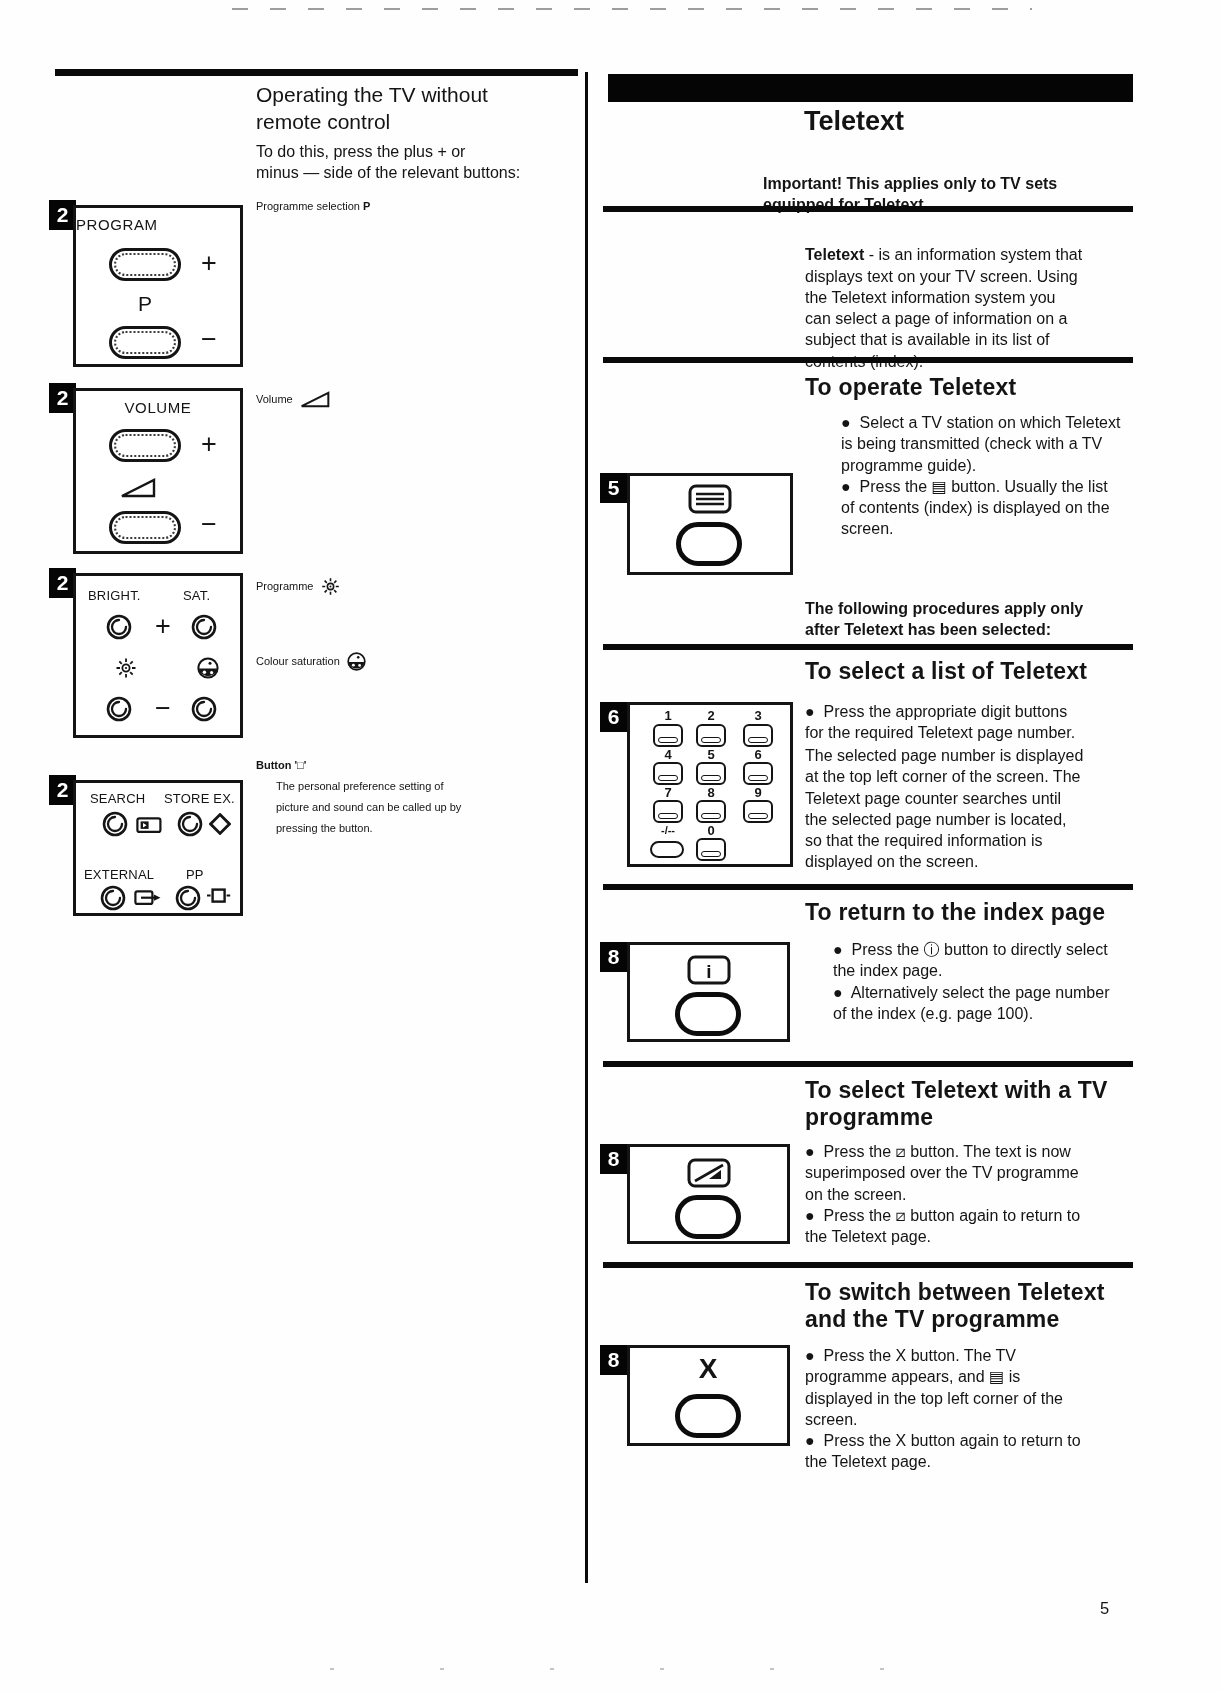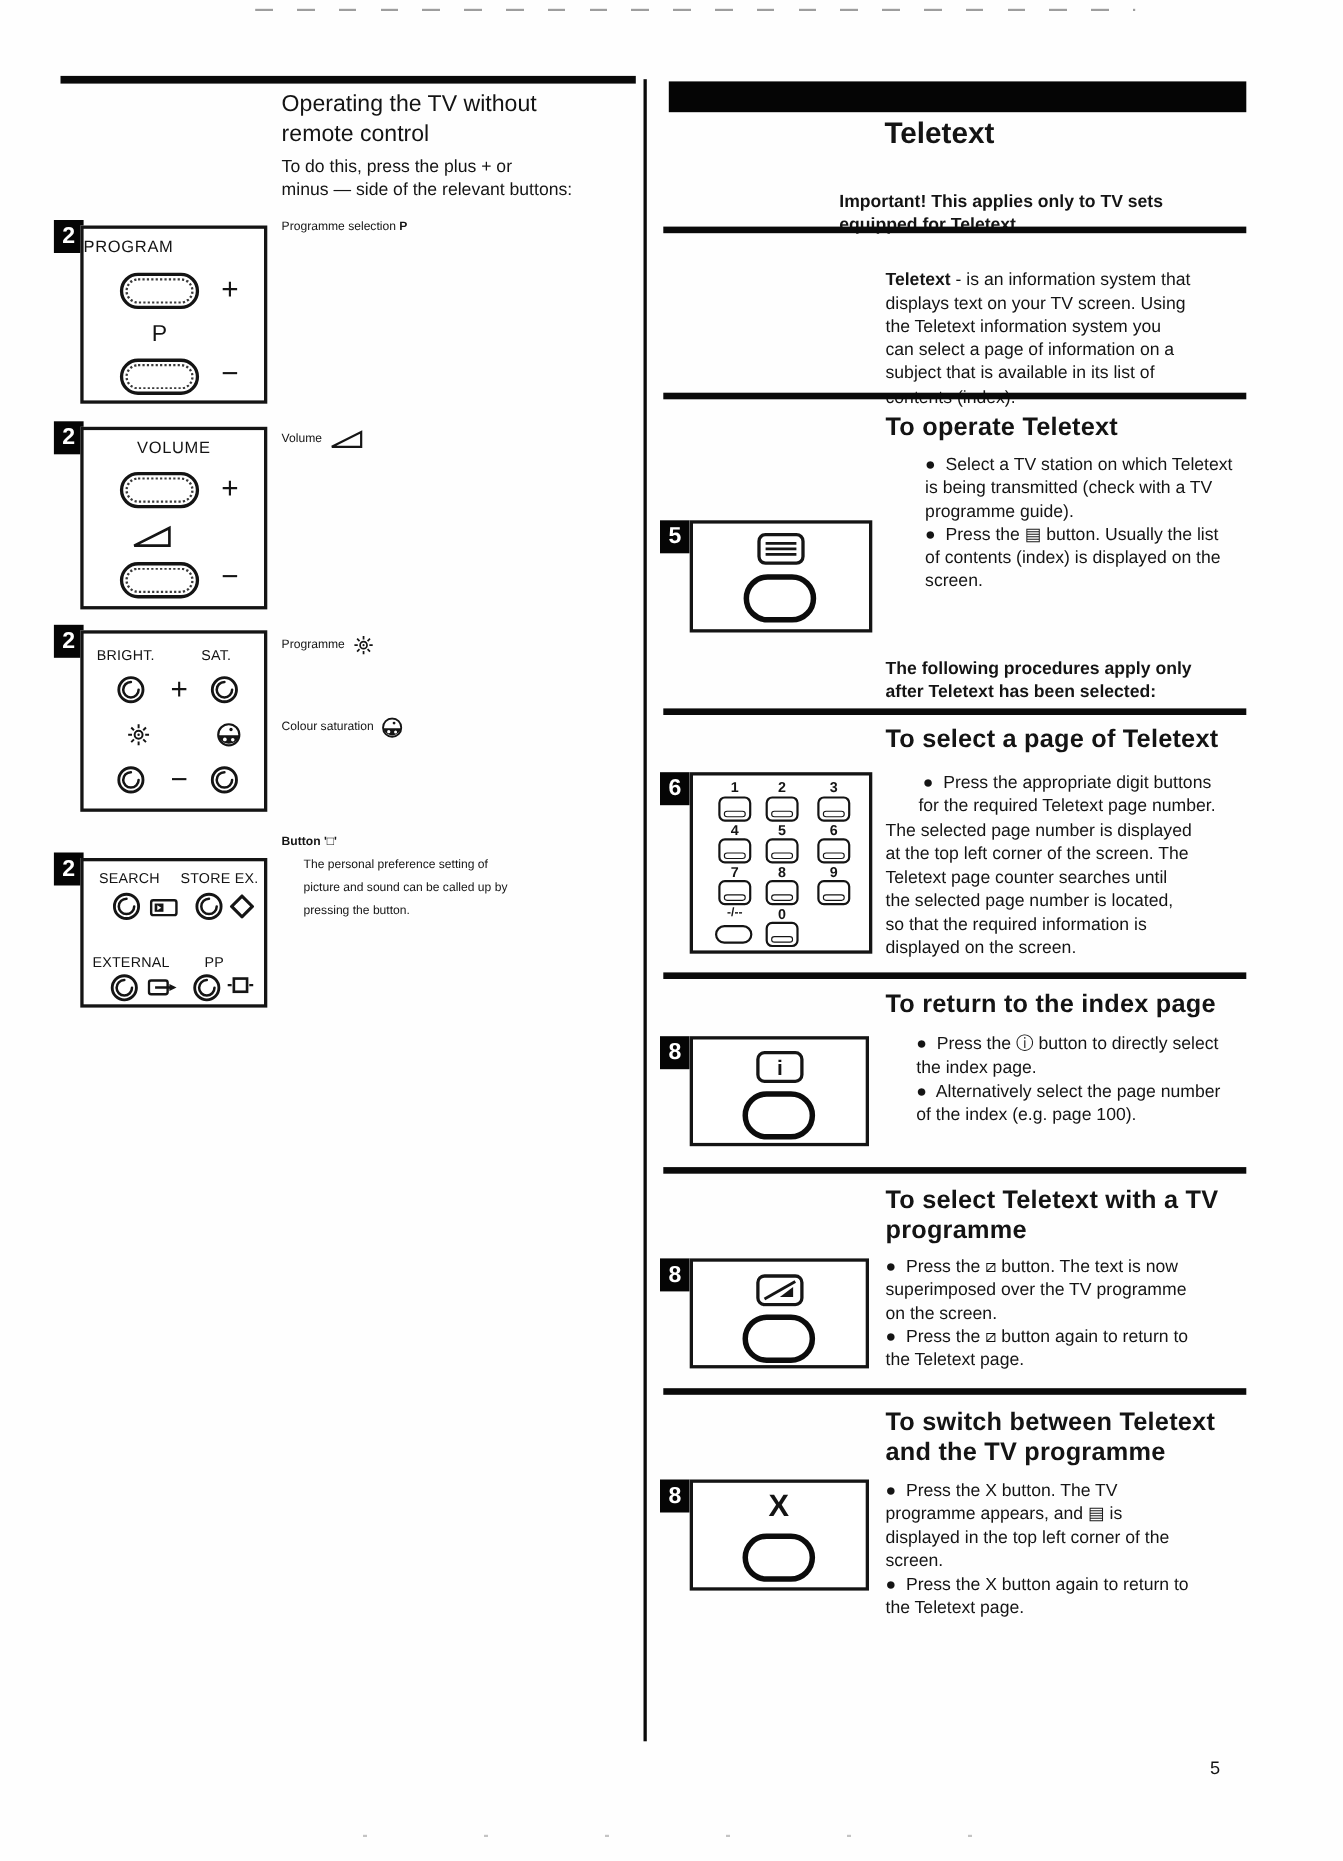--- a/index.html
+++ b/index.html
@@ -234,22 +234,22 @@
   <div class="abs panelbox" style="left:627px;top:473px;width:166px;height:102px;">
     <svg class="icon abs" style="left:58px;top:8px;" width="44" height="30">
         <use href="#g-teletext"></use>
       </svg>
     <div class="bigoval abs" style="left:46px;top:46px;"></div>
   </div>
   <div class="abs body b pre" style="left:805px;top:598px;width:330px;">The following procedures apply only
 after Teletext has been selected:</div>
 
   <div class="abs rule" style="left:603px;top:644px;width:530px;height:6px;"></div>
-  <div class="abs h2" style="left:805px;top:658px;width:340px;">To select a page of Teletext</div>
-  <div class="abs body pre" style="left:805px;top:701px;width:330px;text-align:center;">●&nbsp; Press the appropriate digit buttons
+  <div class="abs h2" style="left:805px;top:658px;width:340px;">To select a list of Teletext</div>
+  <div class="abs body pre" style="left:805px;top:701px;width:330px;">●&nbsp; Press the appropriate digit buttons
 for the required Teletext page number.</div>
   <div class="abs body pre" style="left:805px;top:745px;width:330px;">The selected page number is displayed
 at the top left corner of the screen. The
 Teletext page counter searches until
 the selected page number is located,
 so that the required information is
 displayed on the screen.</div>
   <div class="abs badge" style="left:600px;top:702px;">6</div>
   <div class="abs panelbox" style="left:627px;top:702px;width:166px;height:165px;">
     <div class="abs keylabel" style="left:23px;top:4px;">1</div>

